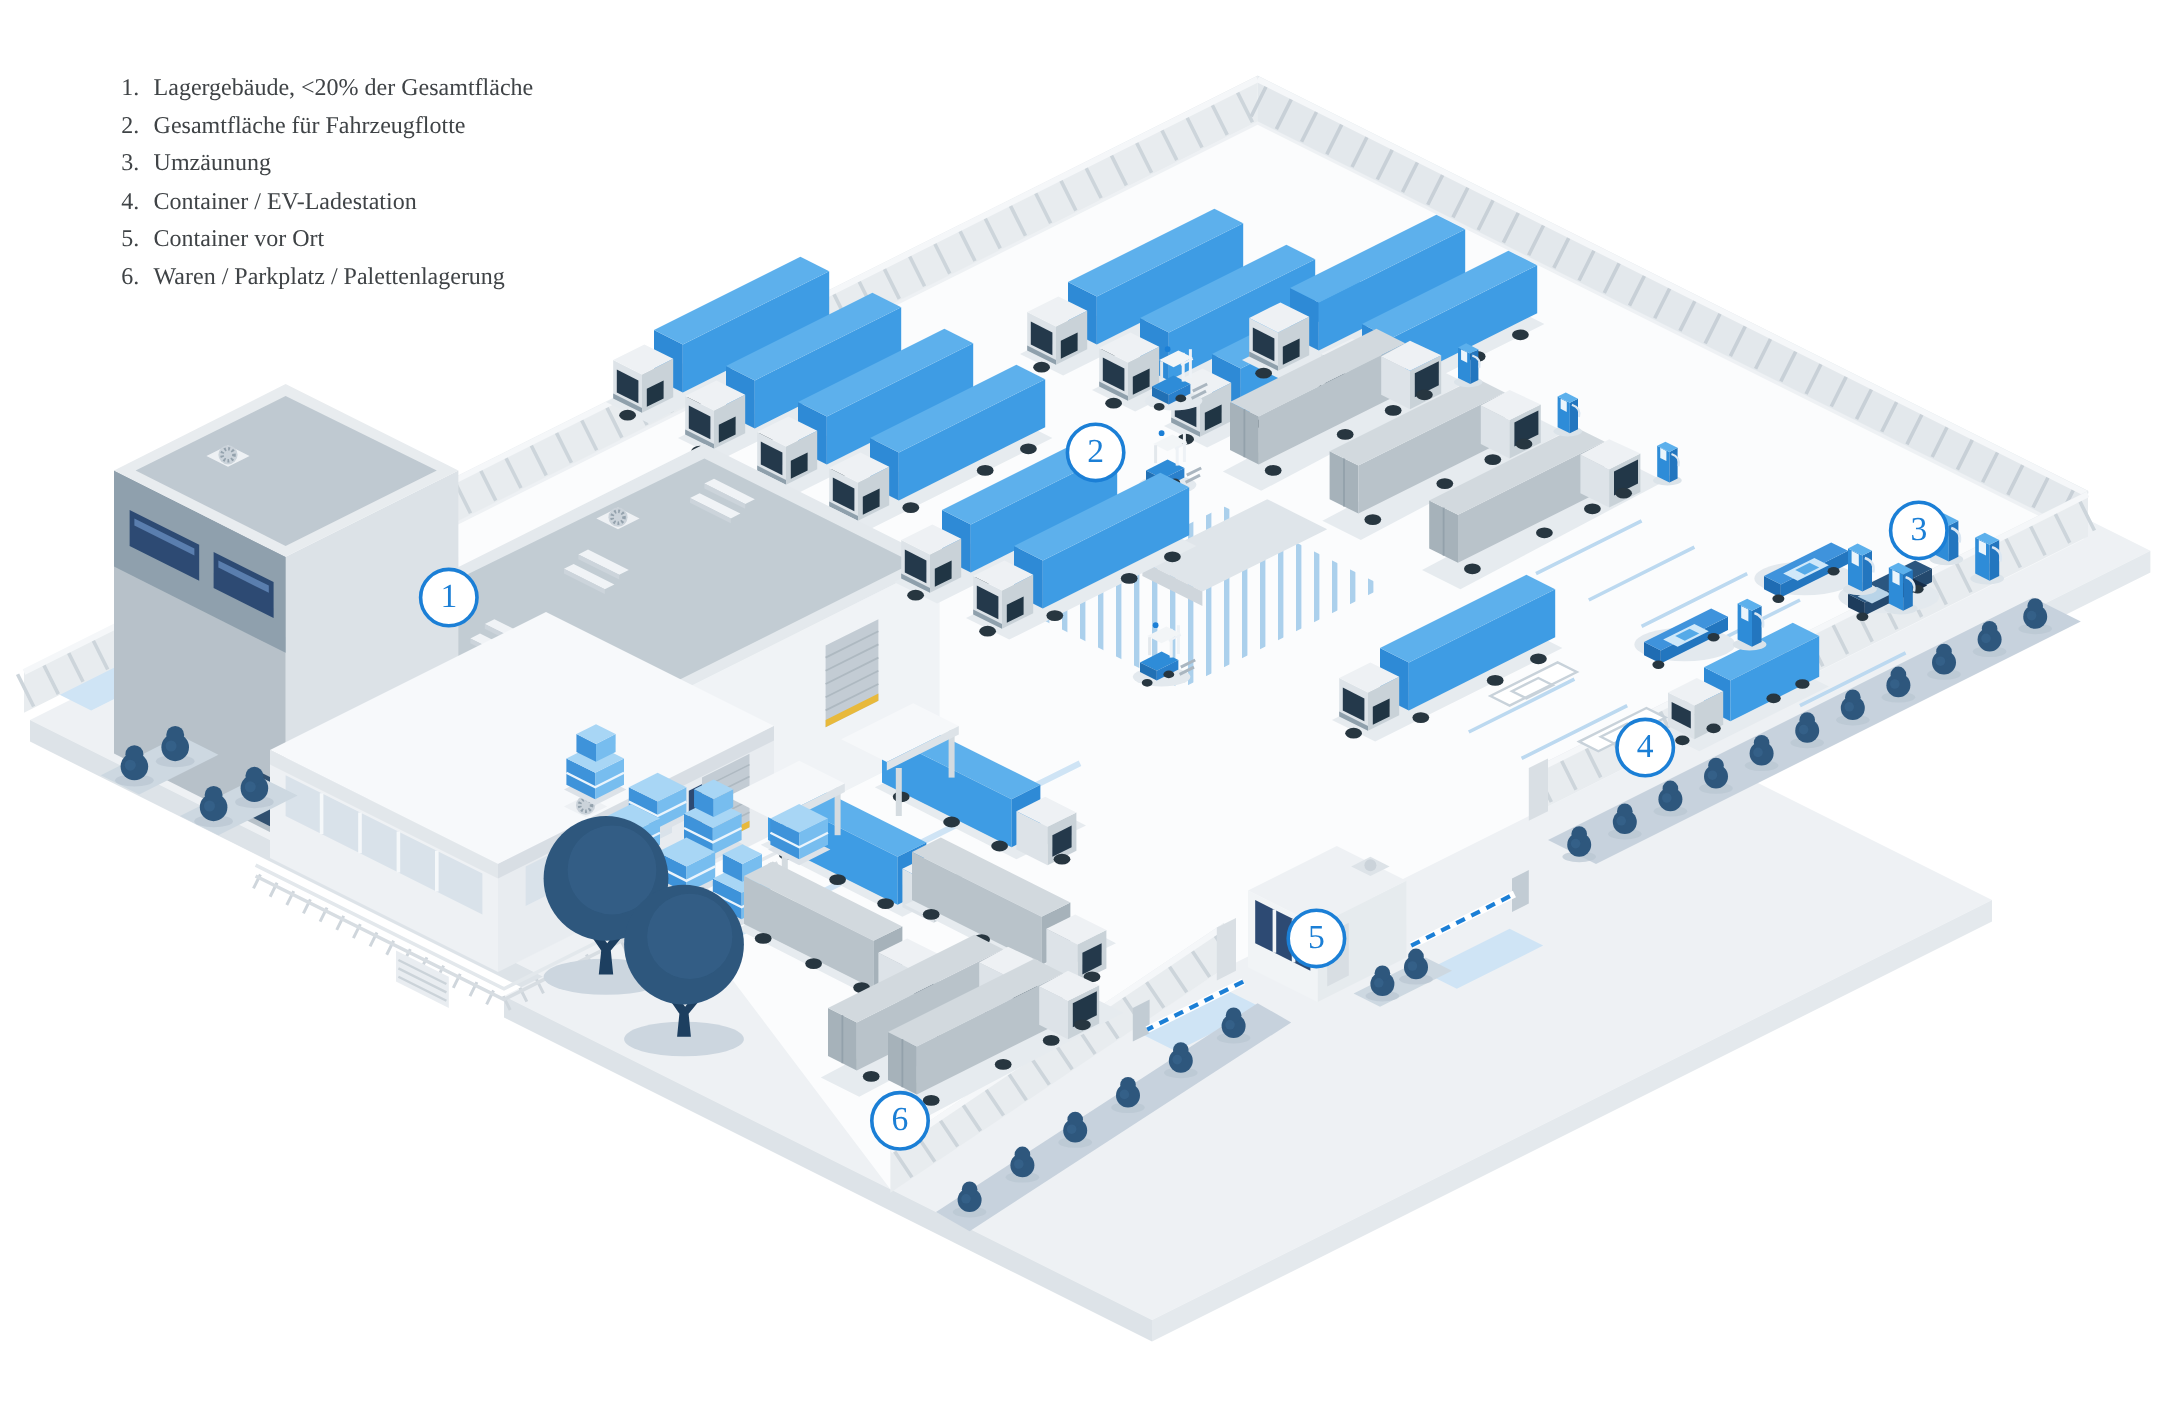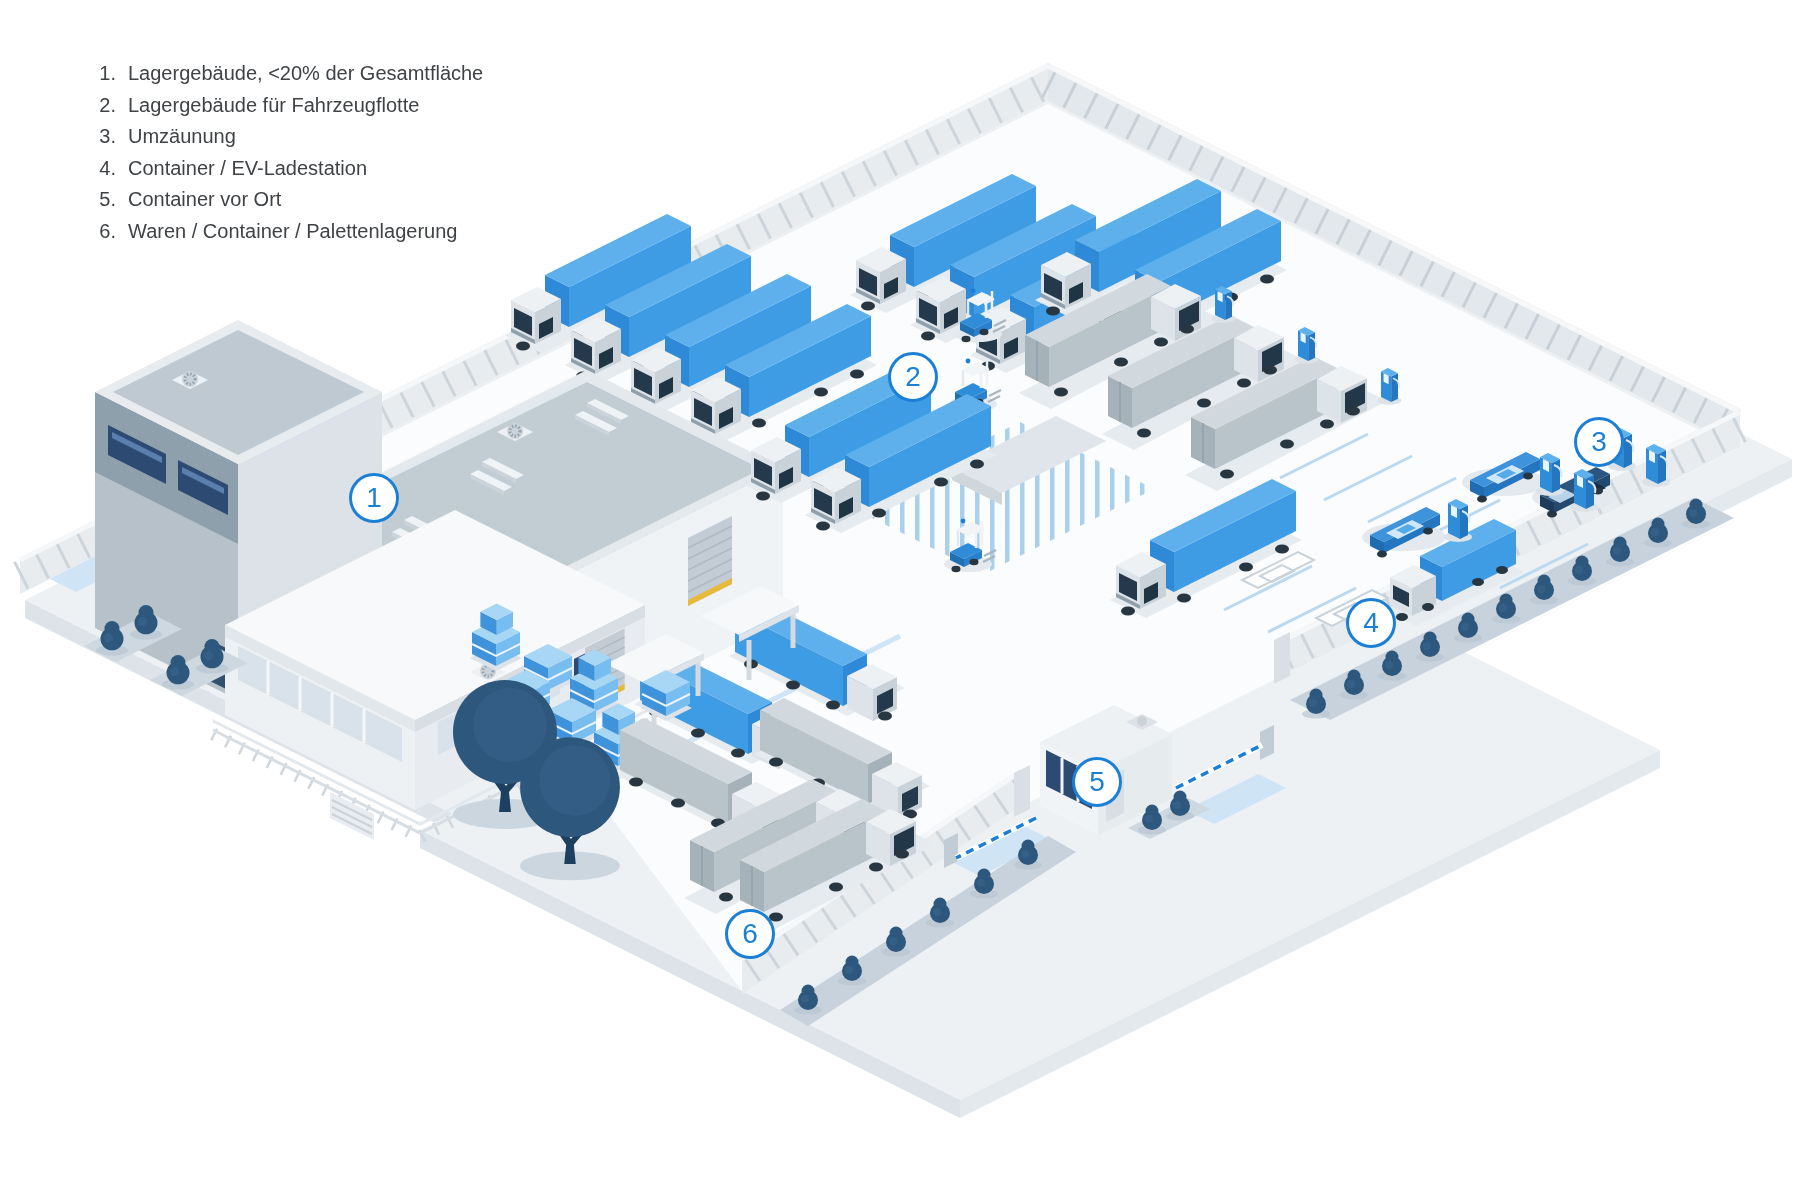--- a/index.html
+++ b/index.html
@@ -1,17 +1,17 @@
 <!DOCTYPE html>
 <html><head>
 <meta charset="utf-8">
 <style>
   html,body{margin:0;padding:0;background:#ffffff;}
   #stage{position:relative;width:1799px;height:1189px;background:#ffffff;overflow:hidden;
-         font-family:Liberation Sans, sans-serif;}
+         font-family:Liberation Serif, serif;}
   #scene{position:absolute;left:0;top:0;}
   .legend{position:absolute;left:88px;top:58px;color:#3f4346;font-size:20px;line-height:31.5px;}
   .legend-row{white-space:nowrap;}
   .ln{display:inline-block;width:28px;text-align:right;margin-right:12px;}
   .marker{position:absolute;width:50px;height:50px;border-radius:50%;background:#ffffff;
           border:3px solid #1b7fd6;color:#1b7fd6;display:flex;align-items:center;justify-content:center;
           font-size:28px;font-weight:500;box-sizing:border-box;}
 </style>
 </head>
 <body>
@@ -449,33 +449,33 @@
     <use href="#bush" transform="translate(178,682) scale(1.15)"></use>
     <use href="#bush" transform="translate(212,666) scale(1.15)"></use>
   </g>
 </svg>
 
 <div class="legend">
   <div class="legend-row">
     <span class="ln">1.</span><span class="ll">Lagergebäude, &lt;20% der Gesamtfläche</span>
   </div>
   <div class="legend-row">
-    <span class="ln">2.</span><span class="ll">Lagergebäude für Fahrzeugflotte</span>
+    <span class="ln">2.</span><span class="ll">Gesamtfläche für Fahrzeugflotte</span>
   </div>
   <div class="legend-row">
     <span class="ln">3.</span><span class="ll">Umzäunung</span>
   </div>
   <div class="legend-row">
     <span class="ln">4.</span><span class="ll">Container / EV-Ladestation</span>
   </div>
   <div class="legend-row">
     <span class="ln">5.</span><span class="ll">Container vor Ort</span>
   </div>
   <div class="legend-row">
-    <span class="ln">6.</span><span class="ll">Waren / Container / Palettenlagerung</span>
+    <span class="ln">6.</span><span class="ll">Waren / Parkplatz / Palettenlagerung</span>
   </div>
 </div>
 
 <div class="marker" style="left:349px;top:473px">
       <span>1</span>
     </div>
 <div class="marker" style="left:888px;top:352px">
       <span>2</span>
     </div>
 <div class="marker" style="left:1574px;top:417px">

